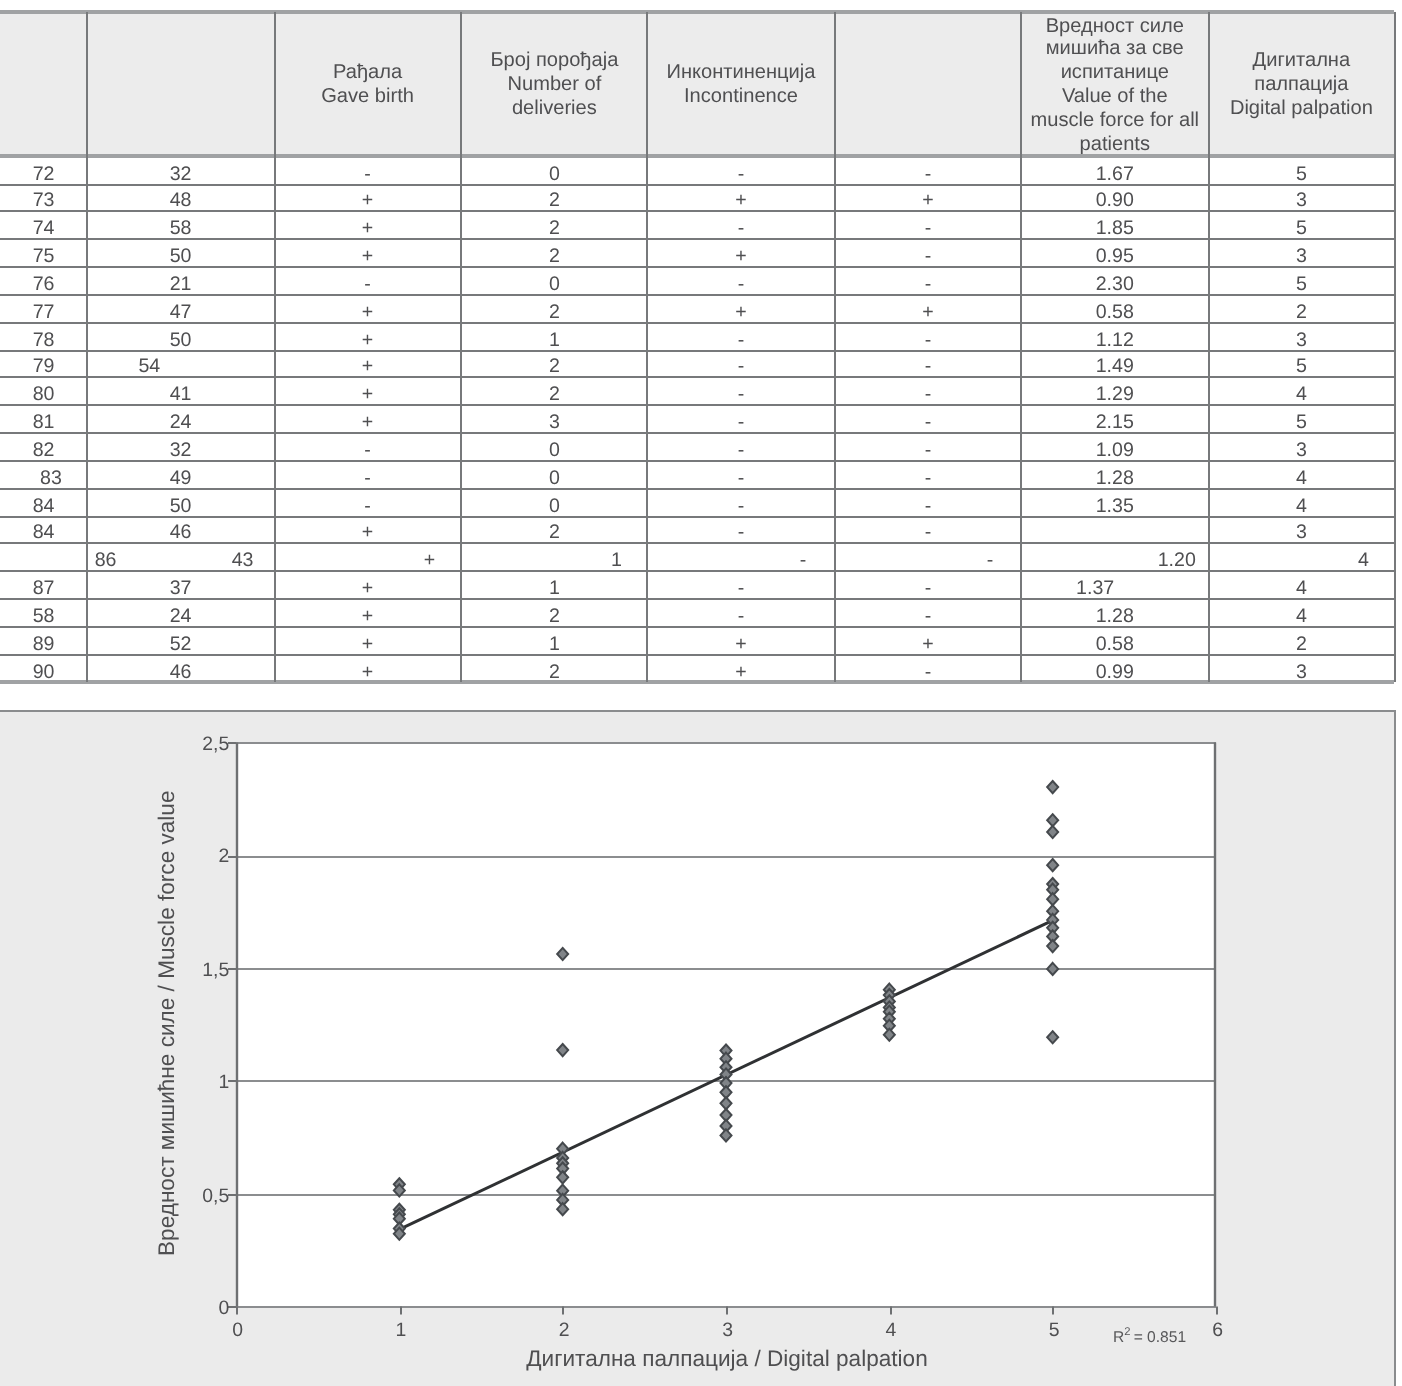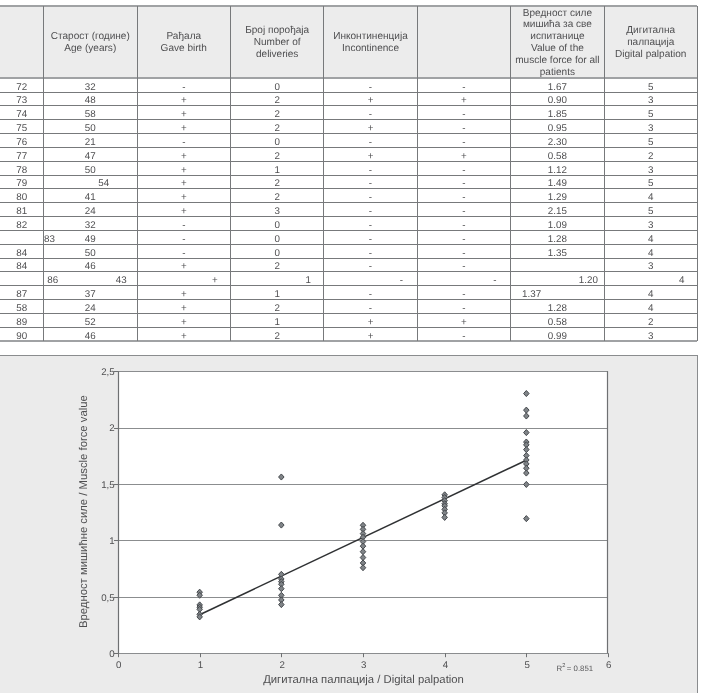--- a/index.html
+++ b/index.html
@@ -35,24 +35,20 @@
   .tick{position:absolute;color:#4f4f51;font-size:9.7px;white-space:nowrap;text-align:center;}
   .r2{position:absolute;color:#58585a;font-size:7.8px;white-space:nowrap;}
   .r2 sup{font-size:0.72em;vertical-align:super;line-height:0;}
 </style>
 </head>
 <body>
 
 <div class="page">
   <div class="table-wrap">
     <div class="thead" id="thead-row">
-        <div class="hcell" style="left: 43.6px; width: 93.4px;">
-          <div>Старост (године)</div>
-          <div>Age (years)</div>
-        </div>
         <div class="hcell" style="left: 230.6px; width: 93.2px;">
           <div>Број порођаја</div>
           <div>Number of</div>
           <div>deliveries</div>
         </div>
         <div class="hcell" style="left: 137px; width: 93.6px;">
           <div>Рађала</div>
           <div>Gave birth</div>
         </div>
         <div class="hcell" style="left: 323.8px; width: 93.4px;">
@@ -139,21 +135,21 @@
           <div class="tcell" style="left: 43.6px; width: 93.4px; line-height: 13.832px; top: 2.4px;">50</div>
           <div class="tcell" style="left: 137px; width: 93.6px; line-height: 13.832px; top: 2.4px;">+</div>
           <div class="tcell" style="left: 230.6px; width: 93.2px; line-height: 13.832px; top: 2.4px;">1</div>
           <div class="tcell" style="left: 323.8px; width: 93.4px; line-height: 13.832px; top: 2.4px;">-</div>
           <div class="tcell" style="left: 417.2px; width: 93.6px; line-height: 13.832px; top: 2.4px;">-</div>
           <div class="tcell" style="left: 510.8px; width: 93.2px; line-height: 13.832px; top: 2.4px;">1.12</div>
           <div class="tcell" style="left: 604px; width: 93.4px; line-height: 13.832px; top: 2.4px;">3</div>
         </div>
         <div class="trow" style="top: 175.024px; height: 13.832px;">
           <div class="tcell" style="left: 0px; width: 43.6px; line-height: 13.832px; top: 2.4px;">79</div>
-          <div class="tcell" style="left: 57px; width: 93.4px; line-height: 13.832px; top: 2.4px;">54</div>
+          <div class="tcell" style="left: 28px; width: 93.4px; line-height: 13.832px; top: 2.4px;">54</div>
           <div class="tcell" style="left: 137px; width: 93.6px; line-height: 13.832px; top: 2.4px;">+</div>
           <div class="tcell" style="left: 230.6px; width: 93.2px; line-height: 13.832px; top: 2.4px;">2</div>
           <div class="tcell" style="left: 323.8px; width: 93.4px; line-height: 13.832px; top: 2.4px;">-</div>
           <div class="tcell" style="left: 417.2px; width: 93.6px; line-height: 13.832px; top: 2.4px;">-</div>
           <div class="tcell" style="left: 510.8px; width: 93.2px; line-height: 13.832px; top: 2.4px;">1.49</div>
           <div class="tcell" style="left: 604px; width: 93.4px; line-height: 13.832px; top: 2.4px;">5</div>
         </div>
         <div class="trow" style="top: 188.856px; height: 13.832px;">
           <div class="tcell" style="left: 0px; width: 43.6px; line-height: 13.832px; top: 2.4px;">80</div>
           <div class="tcell" style="left: 43.6px; width: 93.4px; line-height: 13.832px; top: 2.4px;">41</div>
@@ -178,21 +174,21 @@
           <div class="tcell" style="left: 0px; width: 43.6px; line-height: 13.832px; top: 2.4px;">82</div>
           <div class="tcell" style="left: 43.6px; width: 93.4px; line-height: 13.832px; top: 2.4px;">32</div>
           <div class="tcell" style="left: 137px; width: 93.6px; line-height: 13.832px; top: 2.4px;">-</div>
           <div class="tcell" style="left: 230.6px; width: 93.2px; line-height: 13.832px; top: 2.4px;">0</div>
           <div class="tcell" style="left: 323.8px; width: 93.4px; line-height: 13.832px; top: 2.4px;">-</div>
           <div class="tcell" style="left: 417.2px; width: 93.6px; line-height: 13.832px; top: 2.4px;">-</div>
           <div class="tcell" style="left: 510.8px; width: 93.2px; line-height: 13.832px; top: 2.4px;">1.09</div>
           <div class="tcell" style="left: 604px; width: 93.4px; line-height: 13.832px; top: 2.4px;">3</div>
         </div>
         <div class="trow" style="top: 230.352px; height: 13.832px;">
-          <div class="tcell" style="left: 0px; width: 51px; line-height: 13.832px; top: 2.4px; padding-left: 24px;">83</div>
+          <div class="tcell" style="left: 0px; width: 51px; line-height: 13.832px; top: 2.4px;">83</div>
           <div class="tcell" style="left: 43.6px; width: 93.4px; line-height: 13.832px; top: 2.4px;">49</div>
           <div class="tcell" style="left: 137px; width: 93.6px; line-height: 13.832px; top: 2.4px;">-</div>
           <div class="tcell" style="left: 230.6px; width: 93.2px; line-height: 13.832px; top: 2.4px;">0</div>
           <div class="tcell" style="left: 323.8px; width: 93.4px; line-height: 13.832px; top: 2.4px;">-</div>
           <div class="tcell" style="left: 417.2px; width: 93.6px; line-height: 13.832px; top: 2.4px;">-</div>
           <div class="tcell" style="left: 510.8px; width: 93.2px; line-height: 13.832px; top: 2.4px;">1.28</div>
           <div class="tcell" style="left: 604px; width: 93.4px; line-height: 13.832px; top: 2.4px;">4</div>
         </div>
         <div class="trow" style="top: 244.184px; height: 13.832px;">
           <div class="tcell" style="left: 0px; width: 43.6px; line-height: 13.832px; top: 2.4px;">84</div>
@@ -224,21 +220,21 @@
           <div class="tcell" style="left: 510.8px; width: 93.2px; line-height: 13.832px; top: 2.4px;">1.20</div>
           <div class="tcell" style="left: 604px; width: 93.4px; line-height: 13.832px; top: 2.4px;">4</div>
         </div>
         <div class="trow" style="top: 285.68px; height: 13.832px;">
           <div class="tcell" style="left: 0px; width: 43.6px; line-height: 13.832px; top: 2.4px;">87</div>
           <div class="tcell" style="left: 43.6px; width: 93.4px; line-height: 13.832px; top: 2.4px;">37</div>
           <div class="tcell" style="left: 137px; width: 93.6px; line-height: 13.832px; top: 2.4px;">+</div>
           <div class="tcell" style="left: 230.6px; width: 93.2px; line-height: 13.832px; top: 2.4px;">1</div>
           <div class="tcell" style="left: 323.8px; width: 93.4px; line-height: 13.832px; top: 2.4px;">-</div>
           <div class="tcell" style="left: 417.2px; width: 93.6px; line-height: 13.832px; top: 2.4px;">-</div>
-          <div class="tcell" style="left: 485px; width: 93.2px; line-height: 13.832px; top: 2.4px; text-align: center;">1.37</div>
+          <div class="tcell" style="left: 501px; width: 93.2px; line-height: 13.832px; top: 2.4px; text-align: center;">1.37</div>
           <div class="tcell" style="left: 604px; width: 93.4px; line-height: 13.832px; top: 2.4px;">4</div>
         </div>
         <div class="trow" style="top: 299.512px; height: 13.832px;">
           <div class="tcell" style="left: 0px; width: 43.6px; line-height: 13.832px; top: 2.4px;">58</div>
           <div class="tcell" style="left: 43.6px; width: 93.4px; line-height: 13.832px; top: 2.4px;">24</div>
           <div class="tcell" style="left: 137px; width: 93.6px; line-height: 13.832px; top: 2.4px;">+</div>
           <div class="tcell" style="left: 230.6px; width: 93.2px; line-height: 13.832px; top: 2.4px;">2</div>
           <div class="tcell" style="left: 323.8px; width: 93.4px; line-height: 13.832px; top: 2.4px;">-</div>
           <div class="tcell" style="left: 417.2px; width: 93.6px; line-height: 13.832px; top: 2.4px;">-</div>
           <div class="tcell" style="left: 510.8px; width: 93.2px; line-height: 13.832px; top: 2.4px;">1.28</div>

